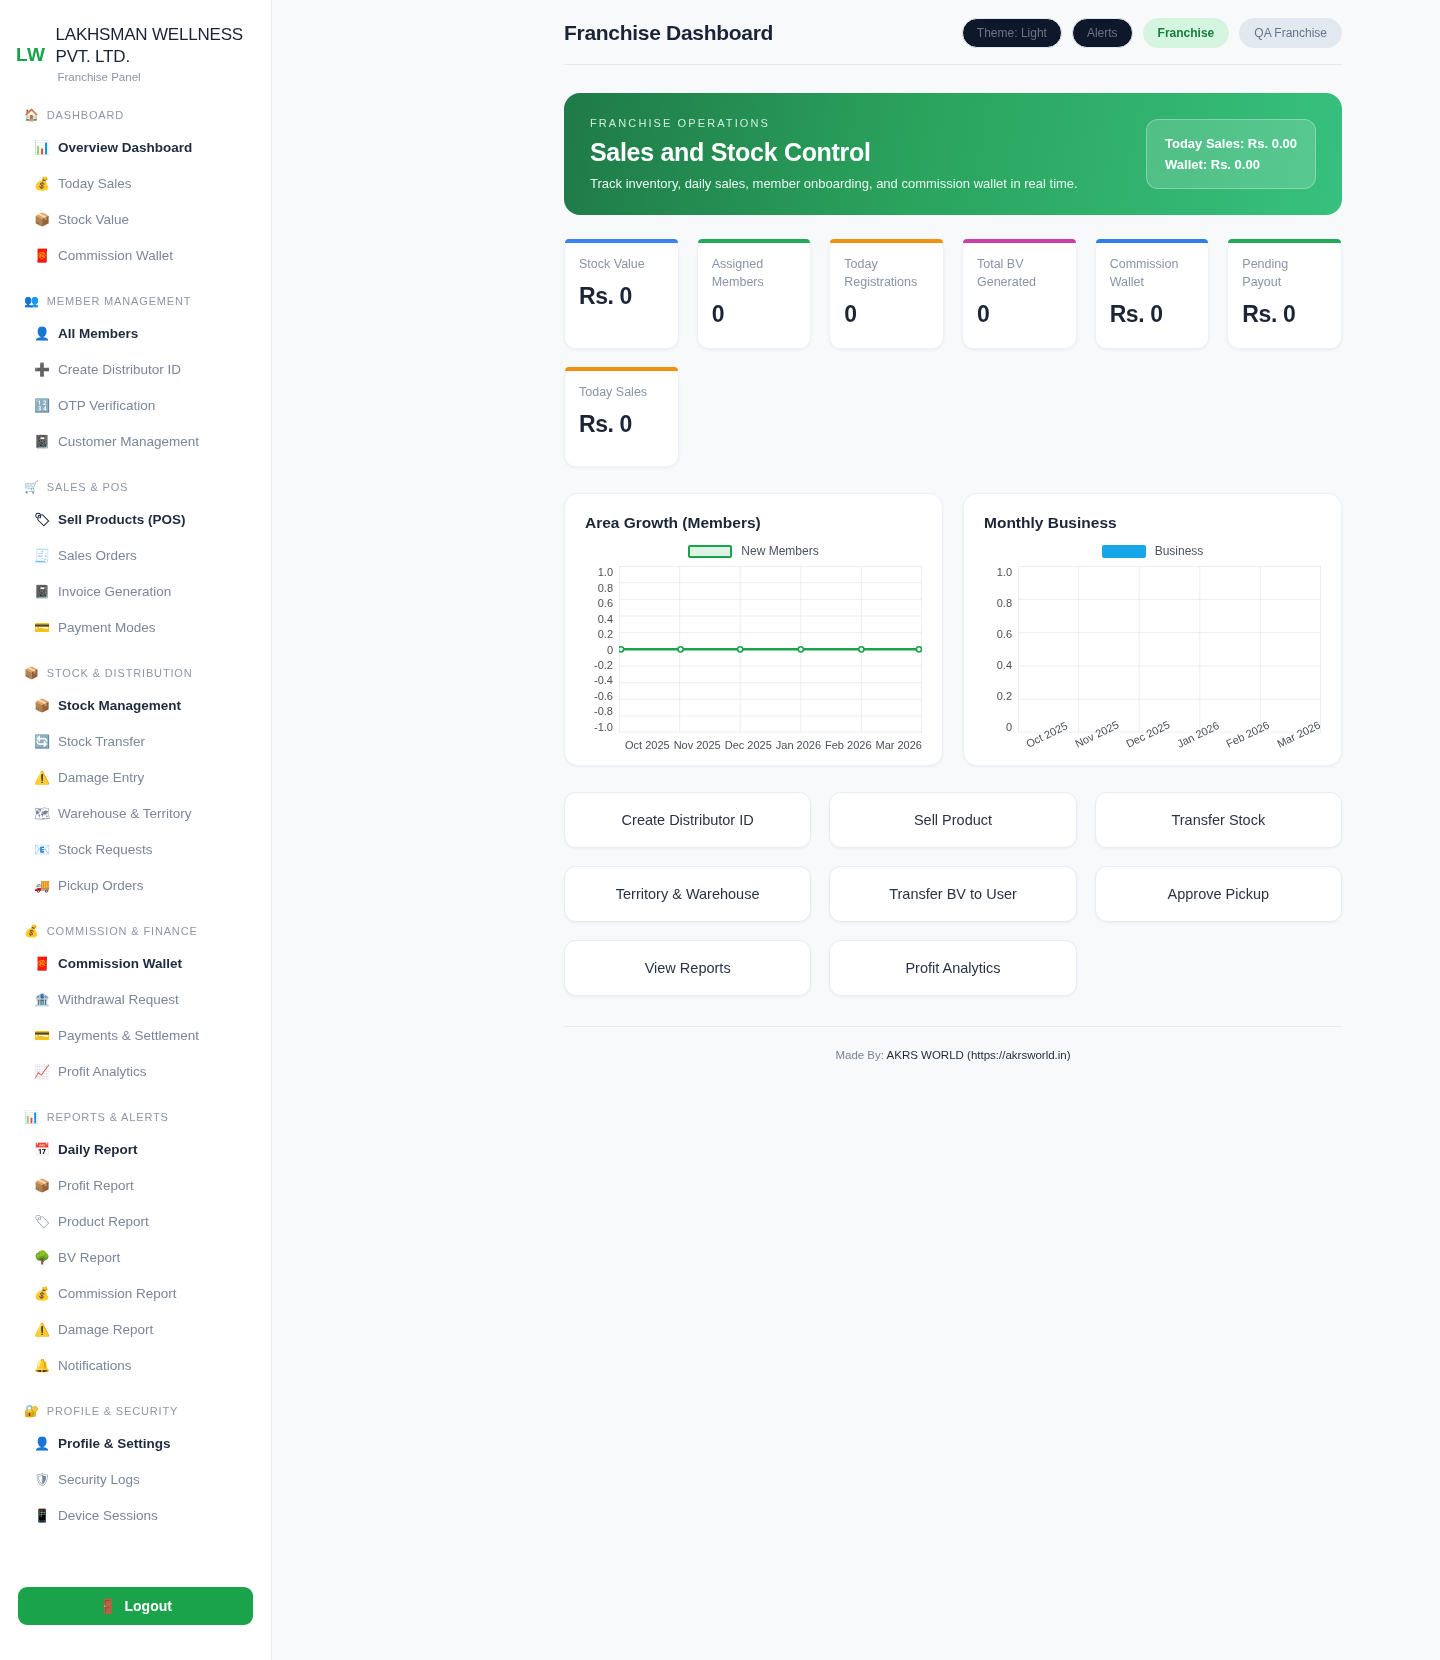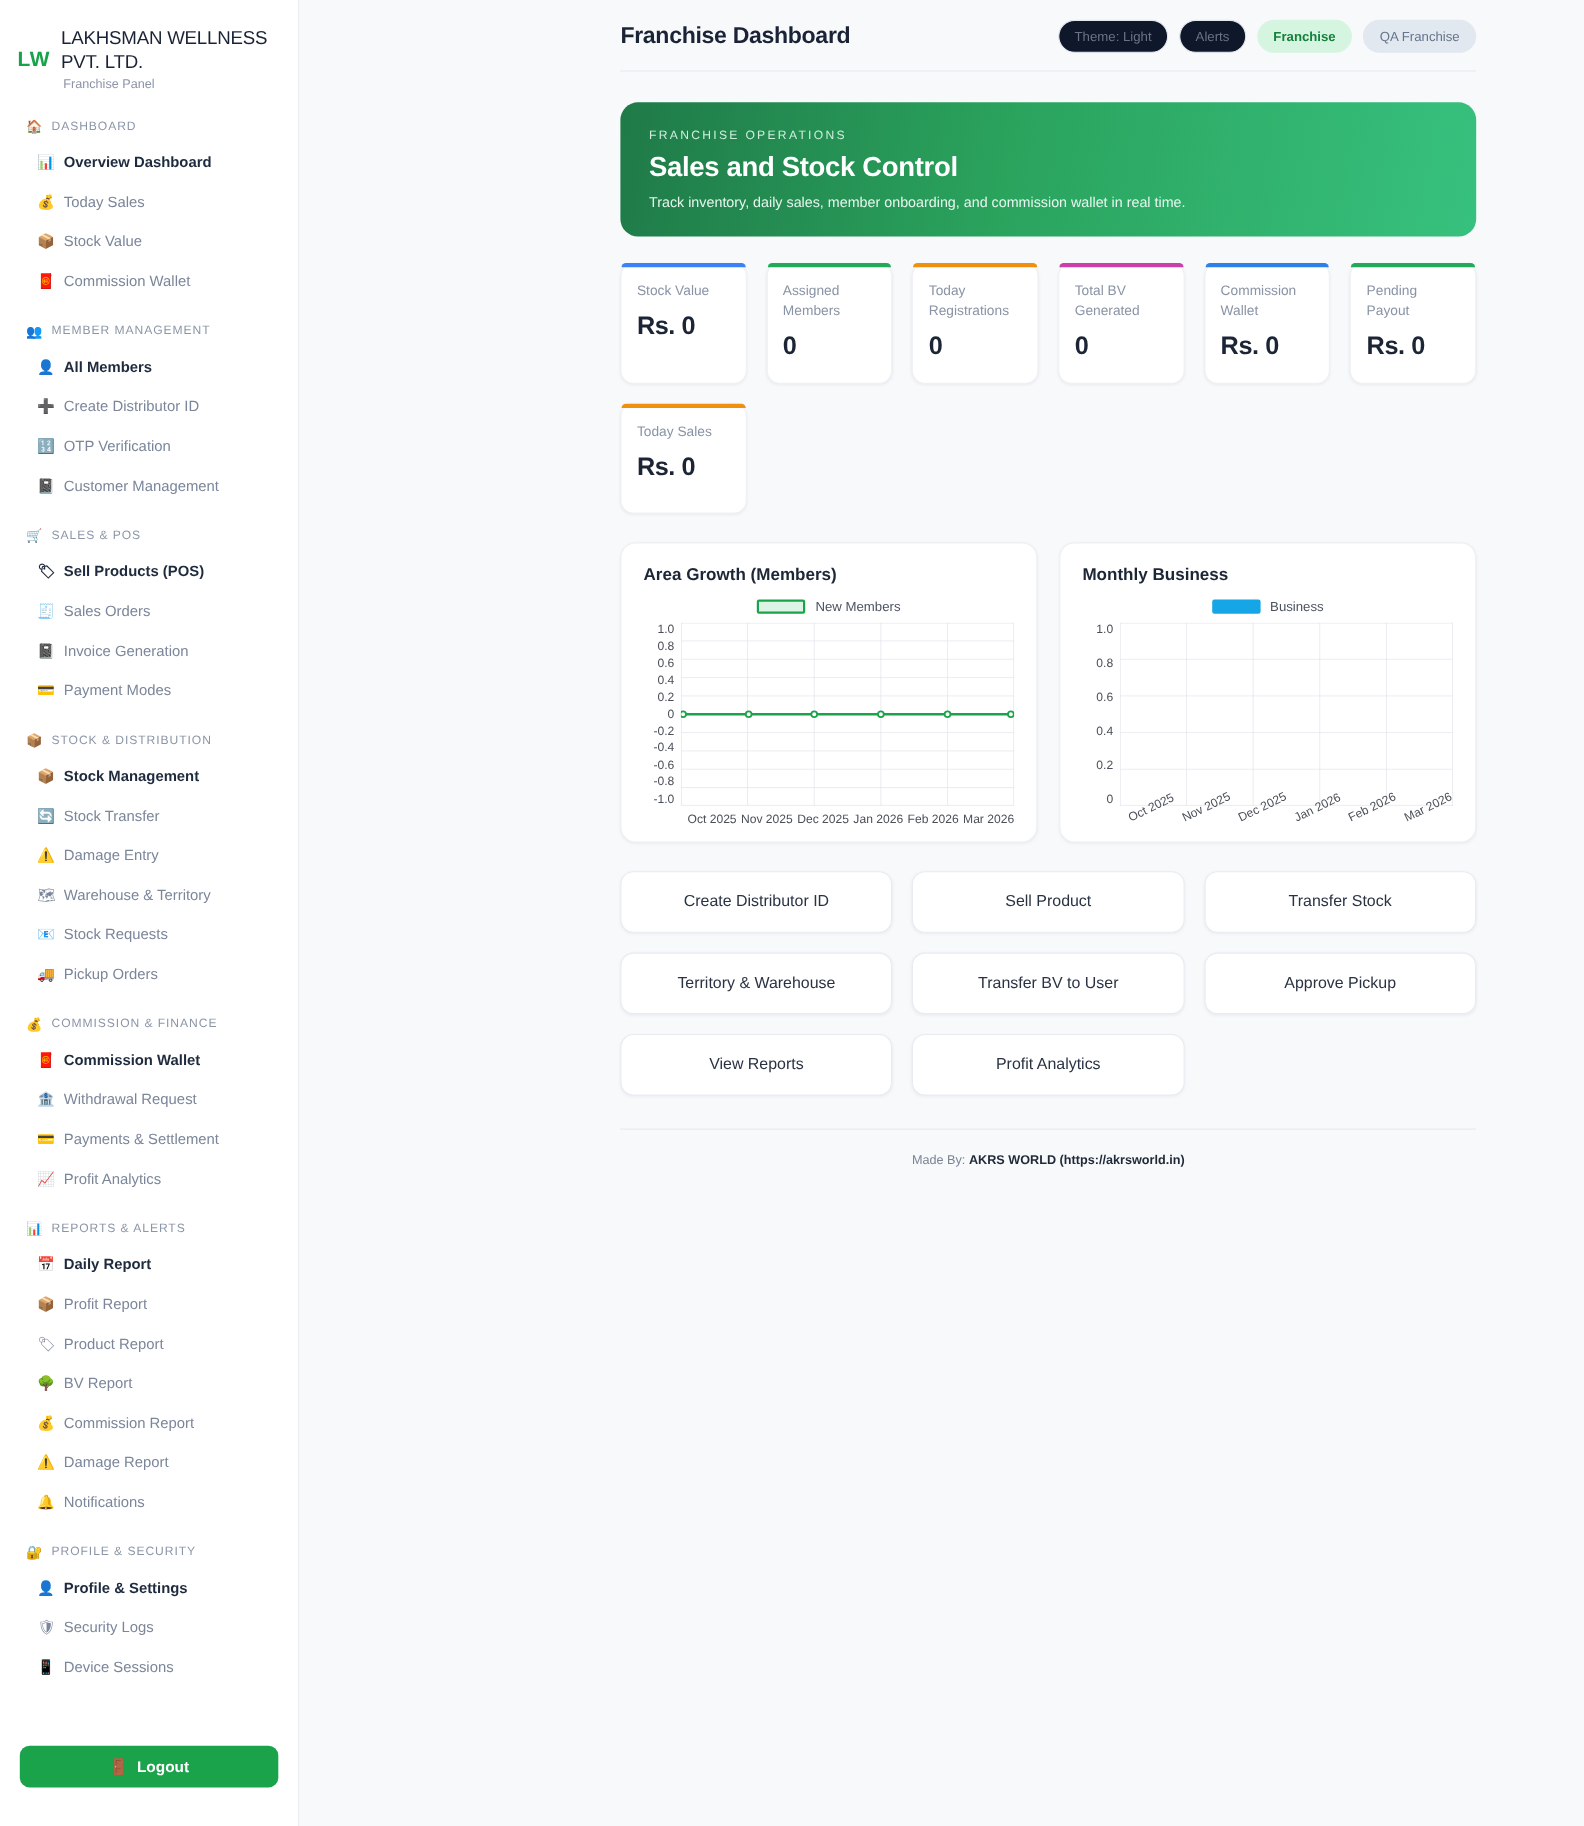--- a/index.html
+++ b/index.html
@@ -142,21 +142,21 @@
     box-shadow: 0 1px 3px rgba(16,24,40,.05);
     height: 56px; font-size: 14.5px; color: #2a3344; cursor: pointer;
     font-family: "Liberation Sans", sans-serif;
   }
 
   .footer {
     margin-top: 30px; border-top: 1px solid #e6eaf0;
     padding: 22px 0 0 0; text-align: center;
     font-size: 11.5px; color: #7a8495;
   }
-  .footer b { color: #1f2937; font-weight: 700; text-align: right; }
+  .footer b { color: #1f2937; font-weight: 400; text-align: right; }
 </style>
 </head>
 <body>
 
 <div class="app">
 
   <aside class="sidebar">
     <div class="brand">
       <div class="brand-mark">LW</div>
       <div class="brand-text">
@@ -343,20 +343,24 @@
     </div>
     <div class="divider"></div>
 
     <div class="content">
 
       <section class="hero">
         <div class="hero-left">
           <div class="hero-eyebrow">FRANCHISE OPERATIONS</div>
           <div class="hero-title">Sales and Stock Control</div>
           <div class="hero-desc">Track inventory, daily sales, member onboarding, and commission wallet in real time.</div>
+        </div>
+        <div class="hero-stats">
+          <div>Today Sales: Rs. 0.00</div>
+          <div>Wallet: Rs. 0.00</div>
         </div>
       </section>
 
       <section class="kpi-grid" id="kpi-grid">
           <div class="kpi" style="--accent: #3b82f6;">
             <div class="kpi-label">Stock Value</div>
             <div class="kpi-value">Rs. 0</div>
           </div>
           <div class="kpi" style="--accent: #22a95a;">
             <div class="kpi-label">Assigned Members</div>

